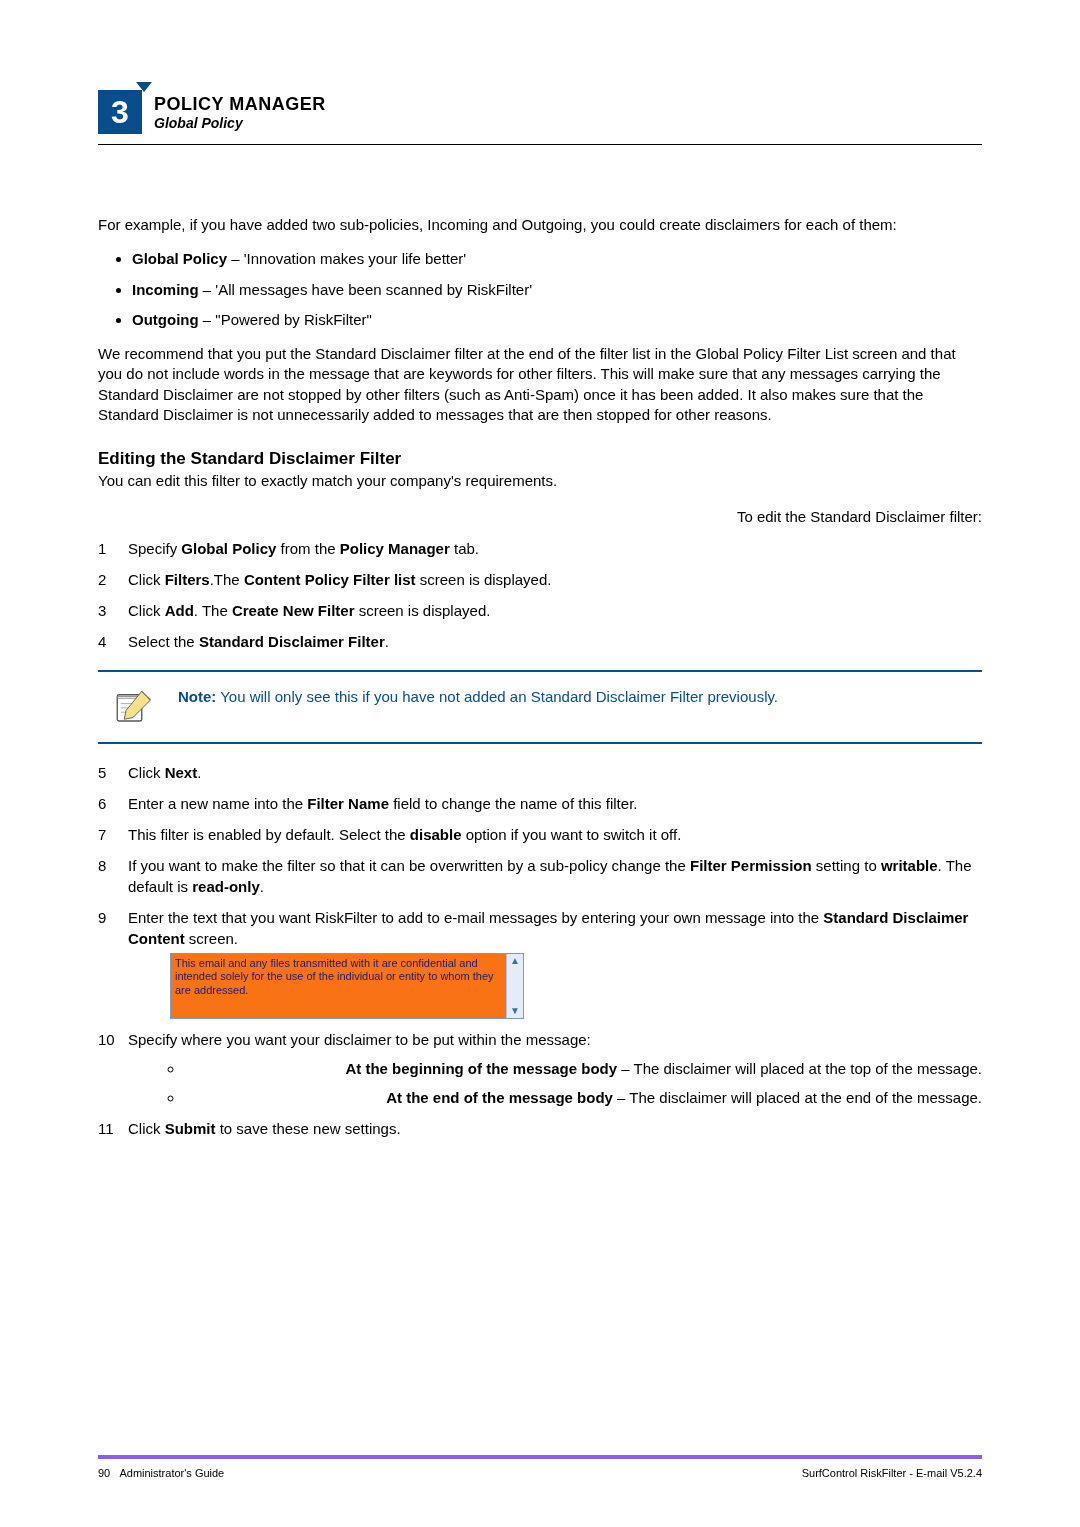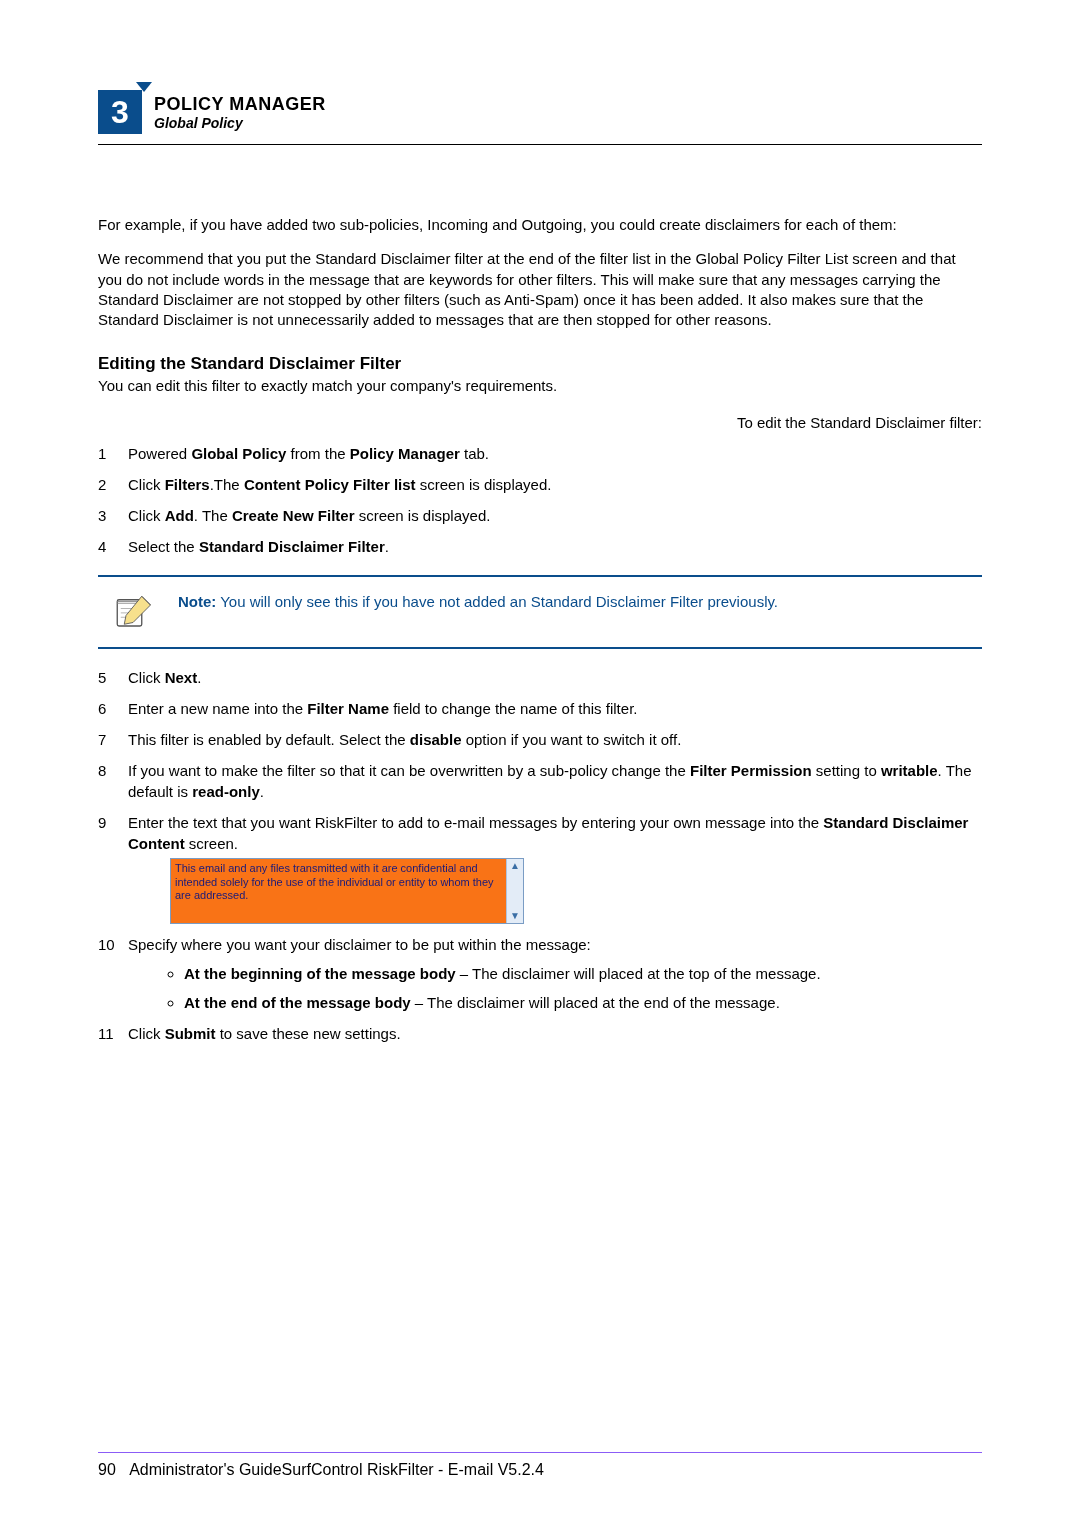--- a/index.html
+++ b/index.html
@@ -111,30 +111,31 @@
     justify-content: space-between;
     align-items: center;
     border-left: 1px solid #b0c4de;
   }
   .ta-scroll .arrow {
     font-size: 10px;
     color: #3a6ea5;
     line-height: 14px;
   }
   ul.inner { margin: 8px 0 4px 0; padding-left: 56px; }
-  ul.inner li { margin-bottom: 8px; line-height:1.4;}
+  ul.inner li { margin-bottom: 8px; line-height:1.4;text-align:right;}
   .footer {
     position: absolute;
     bottom: 48px;
     left: 98px;
     right: 98px;
-    border-top: 1px solid #8b5cf6;
+    border-top: 4px solid #8b5cf6;
     padding-top: 8px;
-    font-size: 16px;
-    display: flex;
+    font-size: 11px;
+    display: flex;
+    justify-content: space-between;
   }
 </style>
 </head>
 <body>
 
 <div class="page">
 
   <div class="header-row">
     <div style="position:relative;">
       <div class="chapter-box">3</div>
@@ -143,29 +144,34 @@
       </svg>
     </div>
     <div>
       <div class="header-title">POLICY MANAGER</div>
       <div class="header-subtitle">Global Policy</div>
     </div>
   </div>
 
   <p class="para">For example, if you have added two sub-policies, Incoming and Outgoing, you could create disclaimers for each of them:</p>
 
+  <ul class="dots">
+    <li><span class="bold">Global Policy</span><span> – 'Innovation makes your life better'</span></li>
+    <li><span class="bold">Incoming</span><span> – 'All messages have been scanned by RiskFilter'</span></li>
+    <li><span class="bold">Outgoing</span><span> – "Powered by RiskFilter"</span></li>
+  </ul>
 
   <p class="para">We recommend that you put the Standard Disclaimer filter at the end of the filter list in the Global Policy Filter List screen and that you do not include words in the message that are keywords for other filters. This will make sure that any messages carrying the Standard Disclaimer are not stopped by other filters (such as Anti-Spam) once it has been added. It also makes sure that the Standard Disclaimer is not unnecessarily added to messages that are then stopped for other reasons.</p>
 
   <div class="h2">Editing the Standard Disclaimer Filter</div>
   <p class="para" style="margin-bottom:16px;">You can edit this filter to exactly match your company's requirements.</p>
   <p class="para" style="margin-bottom:10px;text-align:right;">To edit the Standard Disclaimer filter:</p>
 
   <ol class="steps">
-    <li><span>Powered </span><span class="bold">Global Policy</span><span> from the </span><span class="bold">Policy Manager</span><span> tab.</span></li>
+    <li><span>Specify </span><span class="bold">Global Policy</span><span> from the </span><span class="bold">Policy Manager</span><span> tab.</span></li>
     <li><span>Click </span><span class="bold">Filters</span><span>.The </span><span class="bold">Content Policy Filter list</span><span> screen is displayed.</span></li>
     <li><span>Click </span><span class="bold">Add</span><span>. The </span><span class="bold">Create New Filter</span><span> screen is displayed.</span></li>
     <li><span>Select the </span><span class="bold">Standard Disclaimer Filter</span><span>.</span></li>
   </ol>
 
   <div class="note-block">
     <svg class="note-icon" viewBox="0 0 48 48">
       <rect x="6" y="10" width="28" height="30" rx="2" fill="#fff" stroke="#555" stroke-width="1.5"></rect>
       <path d="M6 14 h28 M6 12 h28" stroke="#888" stroke-width="1"></path>
       <line x1="10" y1="20" x2="30" y2="20" stroke="#aaa"></line>

